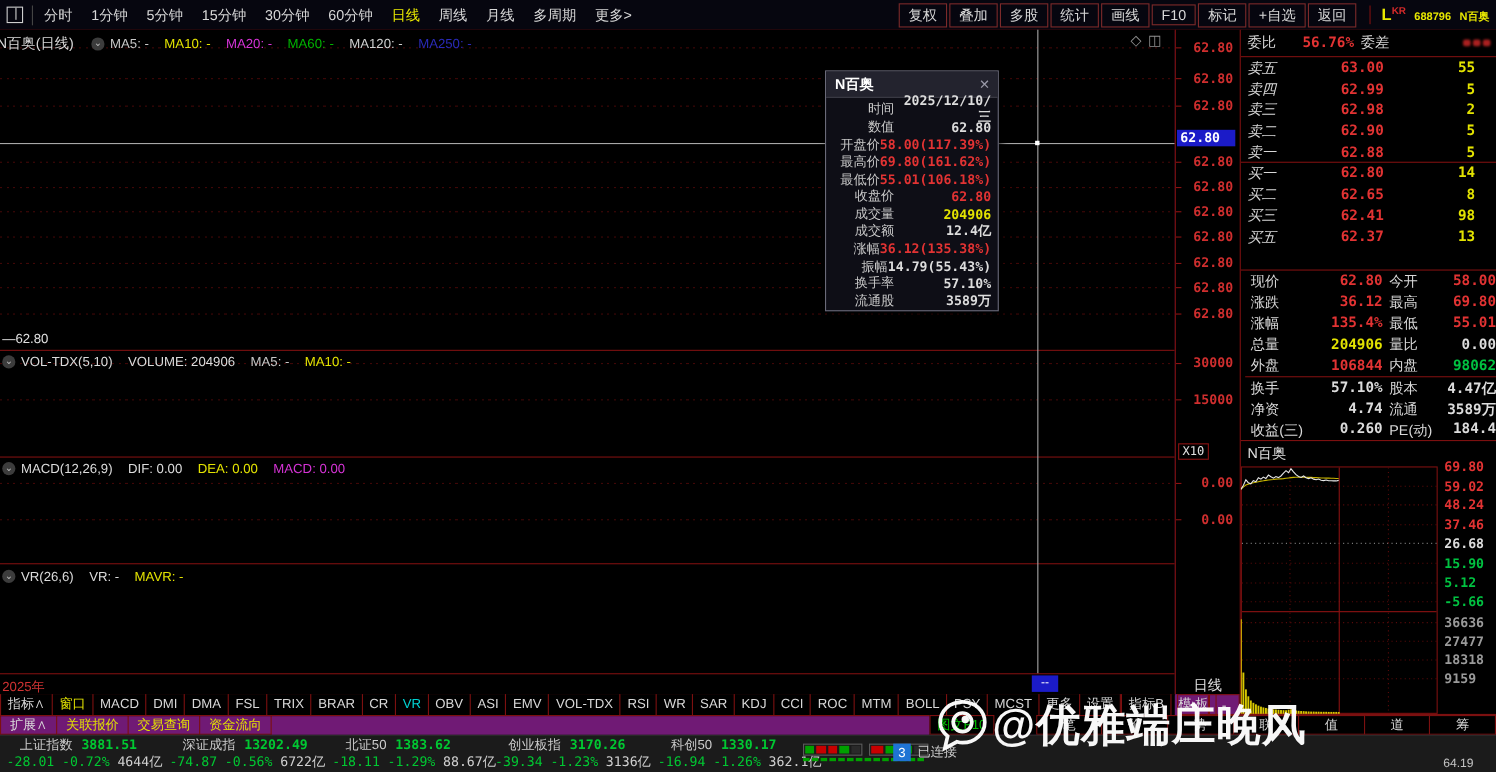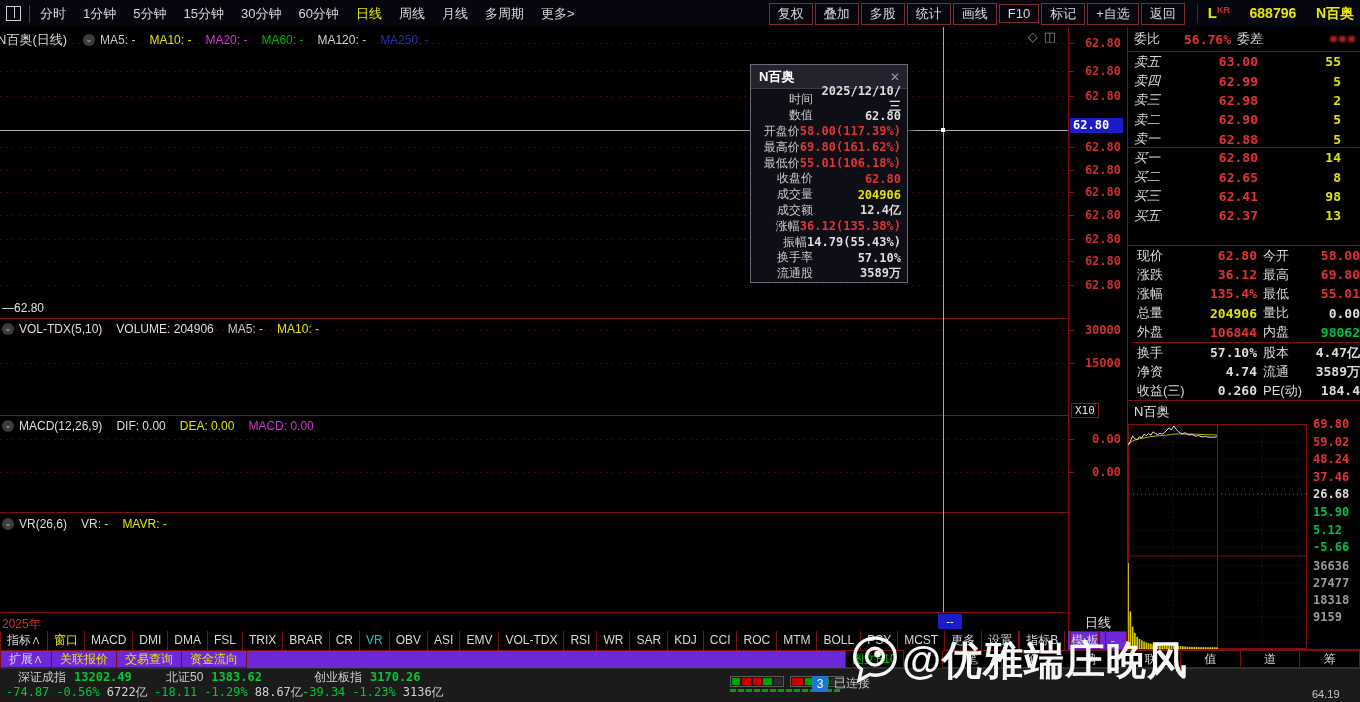--- a/index.html
+++ b/index.html
@@ -1,35 +1,35 @@
 <!DOCTYPE html>
 <html><head>
 <meta charset="utf-8">
 <style>
   html,body{margin:0;padding:0;background:#000;}
-  #screen{position:relative;width:1360px;height:702px;background:#6d28d9;overflow:hidden;
+  #screen{position:relative;width:1360px;height:702px;background:#701a75;overflow:hidden;
     font-family:"Liberation Sans",sans-serif;color:#dcdcdc;font-size:13px;}
   .mono{font-family:"DejaVu Sans Mono",monospace;font-weight:bold;}
   .c-red{color:#e23333}.c-yellow{color:#e3e300}.c-green{color:#00c241}.c-white{color:#dcdcdc}
   .c-gray{color:#9a9a9a}.c-magenta{color:#d633d6}
 
   
   #topbar{position:absolute;left:0;top:0;width:1360px;height:27px;background:#06060f;
     border-bottom:1px solid #8b1515;display:flex;align-items:center;}
   .win-icon{width:13px;height:13px;border:1px solid #cfcfcf;margin:0 8px 0 6px;position:relative;}
   .win-icon:after{content:"";position:absolute;left:7px;top:0;width:1px;height:11px;background:#cfcfcf;}
   #menu-left{display:flex;align-items:center;border-left:1px solid #444;padding-left:10px;height:18px;}
   .menu-item{color:#d8d8d8;margin-right:17px;cursor:default;white-space:nowrap;}
   .menu-item.active{color:#e8e800;}
   #menu-right{display:flex;align-items:center;margin-left:auto;}
   .tbtn{border:1px solid #7c2a2a;color:#d8d8d8;padding:1px 8px;margin-left:2px;white-space:nowrap;}
   #stock-id{margin:0 6px 0 12px;border-left:1px solid #7c1010;padding-left:10px;white-space:nowrap;}
   .flag-l{color:#e8e800;font-weight:bold;font-size:15px;}
   .flag-kr{color:#d22a2a;font-weight:bold;font-size:9px;vertical-align:super;}
-  .stock-code,.stock-name{color:#e8e800;font-weight:bold;font-size:14px;margin-left:16px;text-align:right;}
+  .stock-code,.stock-name{color:#e8e800;font-weight:bold;font-size:10px;margin-left:4px;text-align:right;}
 
   
   #chart-wrap{position:absolute;left:0;top:27px;width:1068px;height:604px;background:#000;border-bottom:1px solid #7c1010;}
   .pane-line{position:absolute;left:0;width:1068px;height:1px;background:#7c1010;}
   .gridline{position:absolute;left:0;width:1067px;height:1px;
     background-image:repeating-linear-gradient(90deg,#400707 0 2px,transparent 2px 6px);}
   .pane-header{position:absolute;left:0;display:flex;align-items:center;font-size:12px;white-space:nowrap;}
   .drop-circle{display:inline-block;width:12px;height:12px;border-radius:50%;background:#3c3c3c;color:#b8b8b8;
     font-size:9px;line-height:11px;text-align:center;margin:0 5px 0 2px;}
   .hsep{margin-right:14px;}
@@ -529,30 +529,38 @@
         <span class="strip-tab">联</span>
         <span class="strip-tab">值</span>
         <span class="strip-tab">道</span>
         <span class="strip-tab">筹</span>
       </span>
   </div>
 
   <div id="statusbar">
     <div id="indices">
         <div class="idx">
+          <div class="l1"><span class="nm">上证指数</span><span class="vl">3881.51</span></div>
+          <div><span class="chg">-28.01</span><span class="pct">-0.72%</span><span class="amt">4644亿</span></div>
+        </div>
+        <div class="idx">
           <div class="l1"><span class="nm">深证成指</span><span class="vl">13202.49</span></div>
           <div><span class="chg">-74.87</span><span class="pct">-0.56%</span><span class="amt">6722亿</span></div>
         </div>
         <div class="idx">
           <div class="l1"><span class="nm">北证50</span><span class="vl">1383.62</span></div>
           <div><span class="chg">-18.11</span><span class="pct">-1.29%</span><span class="amt">88.67亿</span></div>
         </div>
         <div class="idx">
           <div class="l1"><span class="nm">创业板指</span><span class="vl">3170.26</span></div>
           <div><span class="chg">-39.34</span><span class="pct">-1.23%</span><span class="amt">3136亿</span></div>
+        </div>
+        <div class="idx">
+          <div class="l1"><span class="nm">科创50</span><span class="vl">1330.17</span></div>
+          <div><span class="chg">-16.94</span><span class="pct">-1.26%</span><span class="amt">362.1亿</span></div>
         </div>
       </div>
     <div id="net-meter">
       <div class="meter-row">
         <span class="meter-box">
             <i class="seg-g"></i>
             <i class="seg-r"></i>
             <i class="seg-r"></i>
             <i class="seg-g"></i>
             <i class="seg-e"></i>

